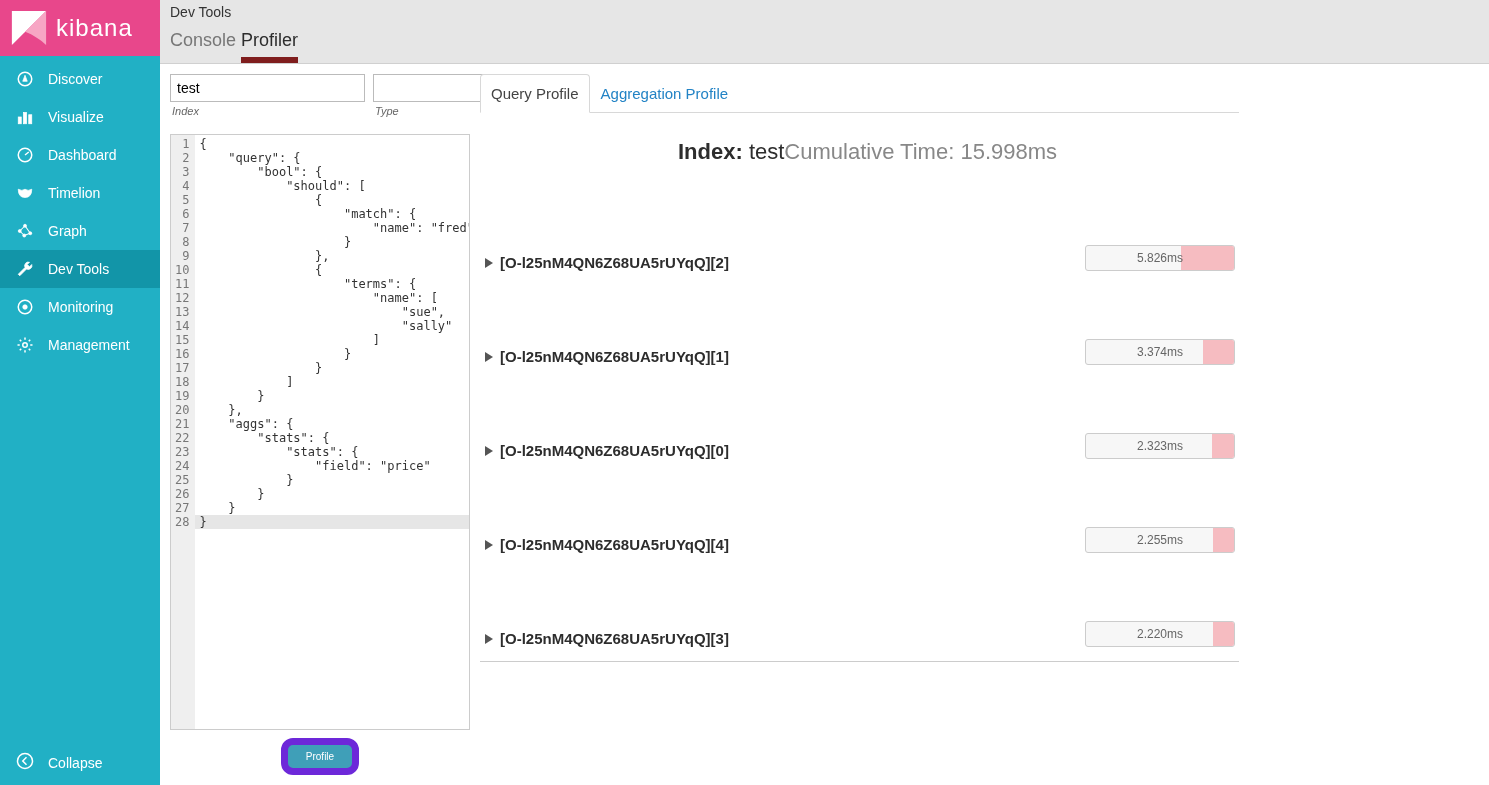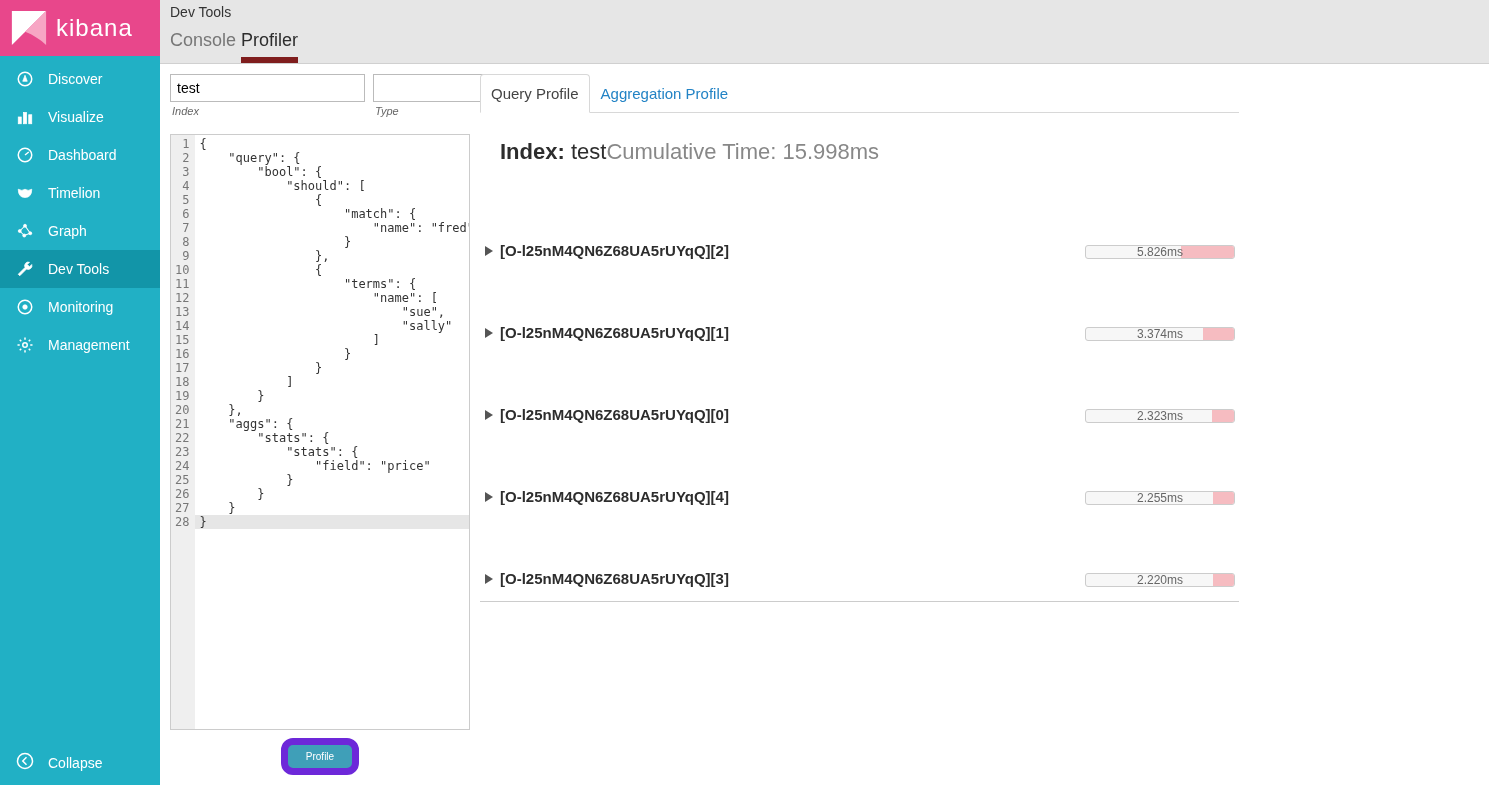--- a/index.html
+++ b/index.html
@@ -198,21 +198,21 @@
 }
 .profile-tab.active {
   color: #444;
   border: 1px solid #d8d8d8;
   border-bottom: 1px solid #fff;
   border-radius: 4px 4px 0 0;
   background: #fff;
 }
 .results-header {
   display: flex;
-  justify-content: flex-start;
+  justify-content: center;
   align-items: baseline;
   padding: 26px 4px 16px;
   margin-left: 16px;
 }
 .index-label {
   font-size: 22px;
   color: #2d2d2d;
 }
 .index-label b { font-weight: 700; }
 .cum-time {
@@ -237,21 +237,21 @@
 .chevron {
   width: 10px;
   height: 10px;
   display: inline-flex;
   align-items: center;
   justify-content: center;
 }
 .chevron svg { width: 8px; height: 10px; fill: #555; }
 .timing-bar {
   width: 150px;
-  height: 14px;
+  height: 26px;
   border: 1px solid #ccc;
   border-radius: 3px;
   position: relative;
   background: #f7f7f7;
   overflow: hidden;
   margin-top: 40px;
 }
 .timing-fill {
   position: absolute;
   right: 0;

